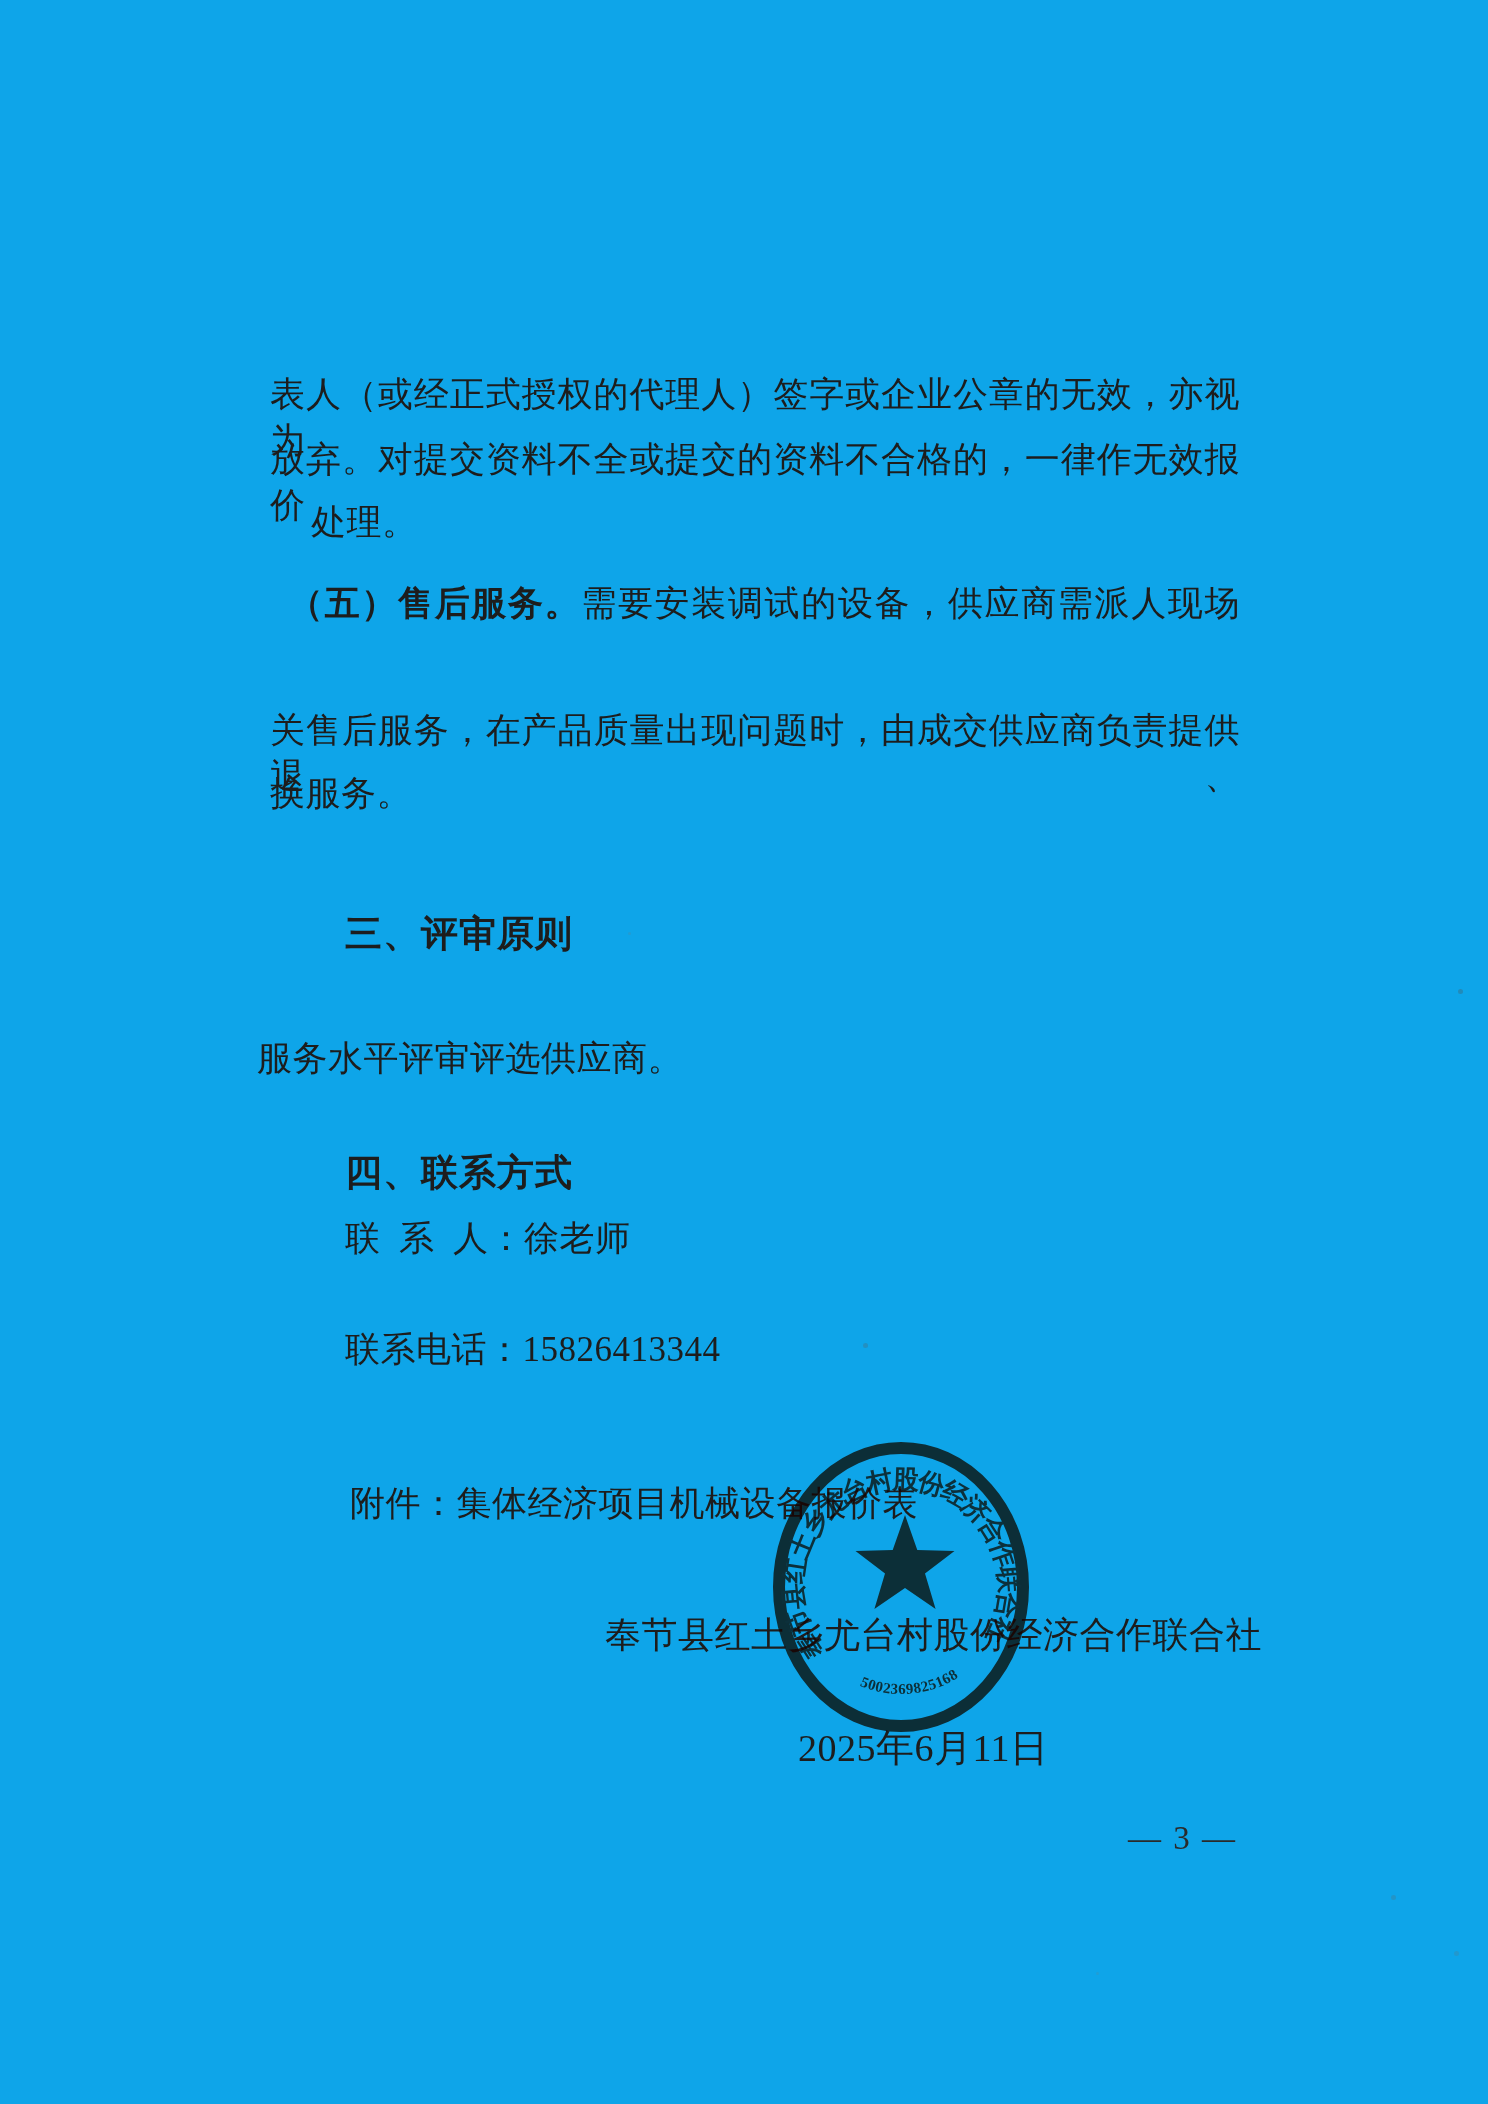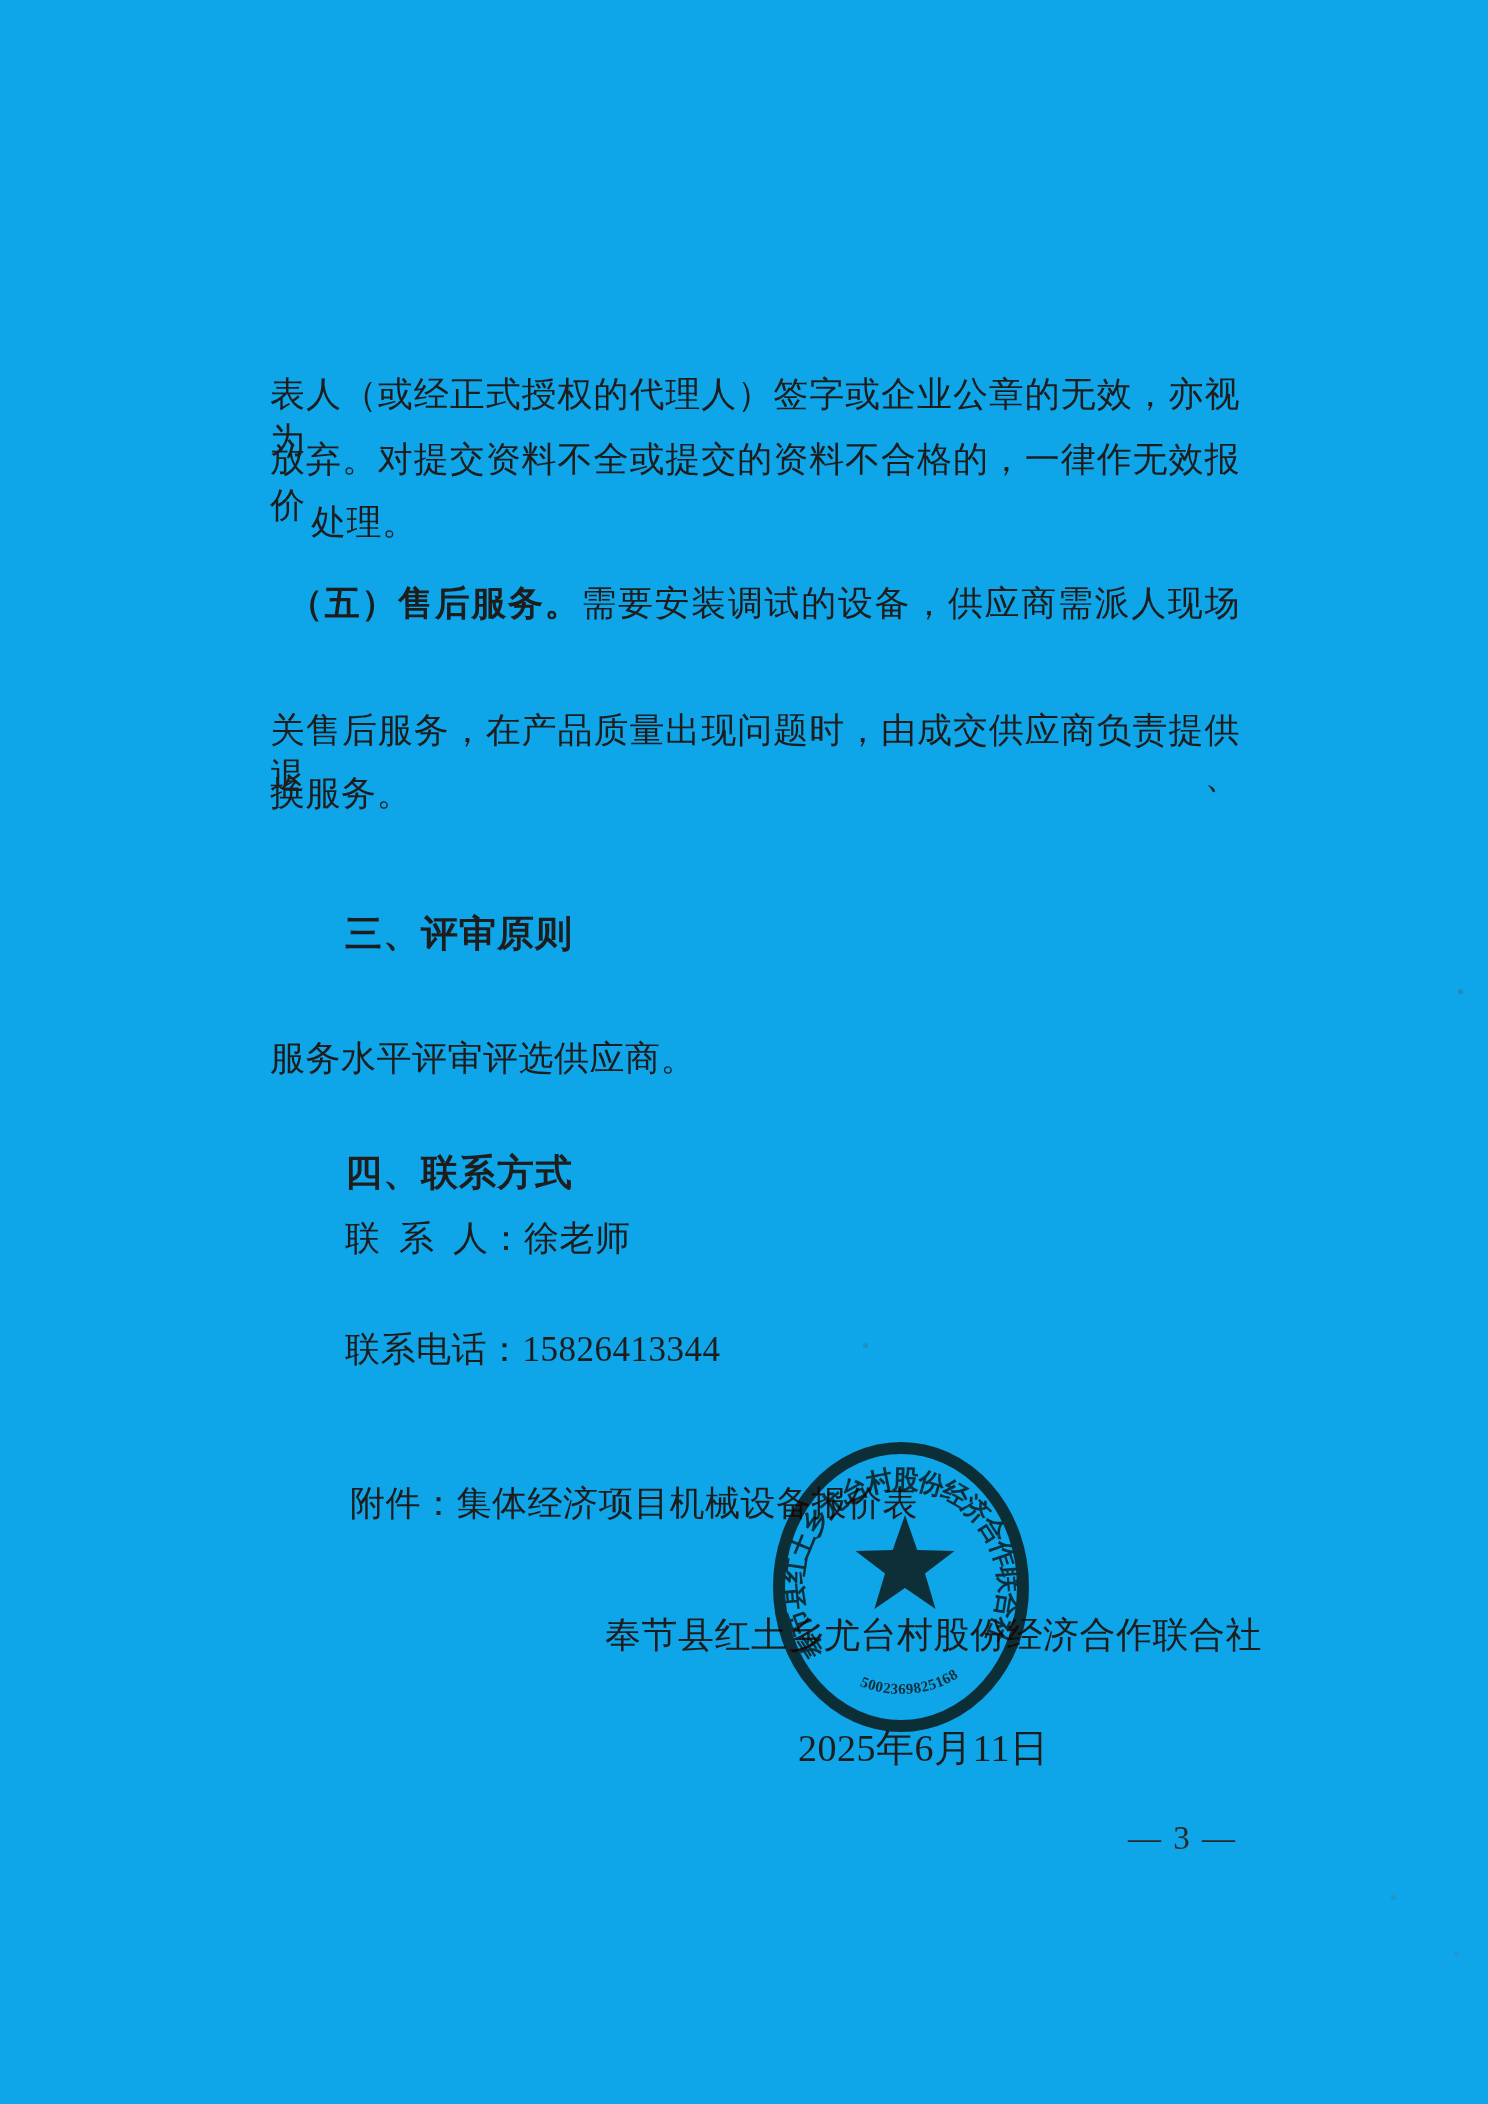--- a/index.html
+++ b/index.html
@@ -75,21 +75,21 @@
 
   <div class="ln jl" style="left:270px;top:372px;width:970px;">表人（或经正式授权的代理人）签字或企业公章的无效，亦视为</div>
   <div class="ln jl" style="left:270px;top:437px;width:970px;">放弃。对提交资料不全或提交的资料不合格的，一律作无效报价</div>
   <div class="ln" style="left:270px;top:500px;margin-left:41px;">处理。</div>
 
   <div class="ln jl" style="left:288px;top:580px;width:952px;"><span class="b">（五）售后服务。</span><span>需要安装调试的设备，供应商需派人现场</span></div>
   <div class="ln jl" style="left:270px;top:708px;width:970px;">关售后服务，在产品质量出现问题时，由成交供应商负责提供退、</div>
   <div class="ln" style="left:270px;top:771px;">换服务。</div>
 
   <div class="ln hd" style="left:345px;top:903px;margin-top:8px;">三、评审原则</div>
-  <div class="ln" style="left:270px;top:1036px;font-family:Liberation Serif, serif;">服务水平评审评选供应商。</div>
+  <div class="ln" style="left:257px;top:1036px;font-family:Liberation Serif, serif;">服务水平评审评选供应商。</div>
 
   <div class="ln hd" style="left:345px;top:1150px;">四、联系方式</div>
   <div class="ln" style="left:345px;top:1216px;">联  系  人：徐老师</div>
   <div class="ln num" style="left:345px;top:1283px;">联系电话：15826413344</div>
 
   <div class="ln" style="left:350px;top:1481px;text-align:center;">附件：集体经济项目机械设备报价表</div>
 
   <div class="ln" style="left:605px;top:1612px;font-size:36px;">奉节县红土乡尤台村股份经济合作联合社</div>
   <div class="ln num" style="left:798px;top:1681px;font-size:38px;">2025年6月11日</div>
 

